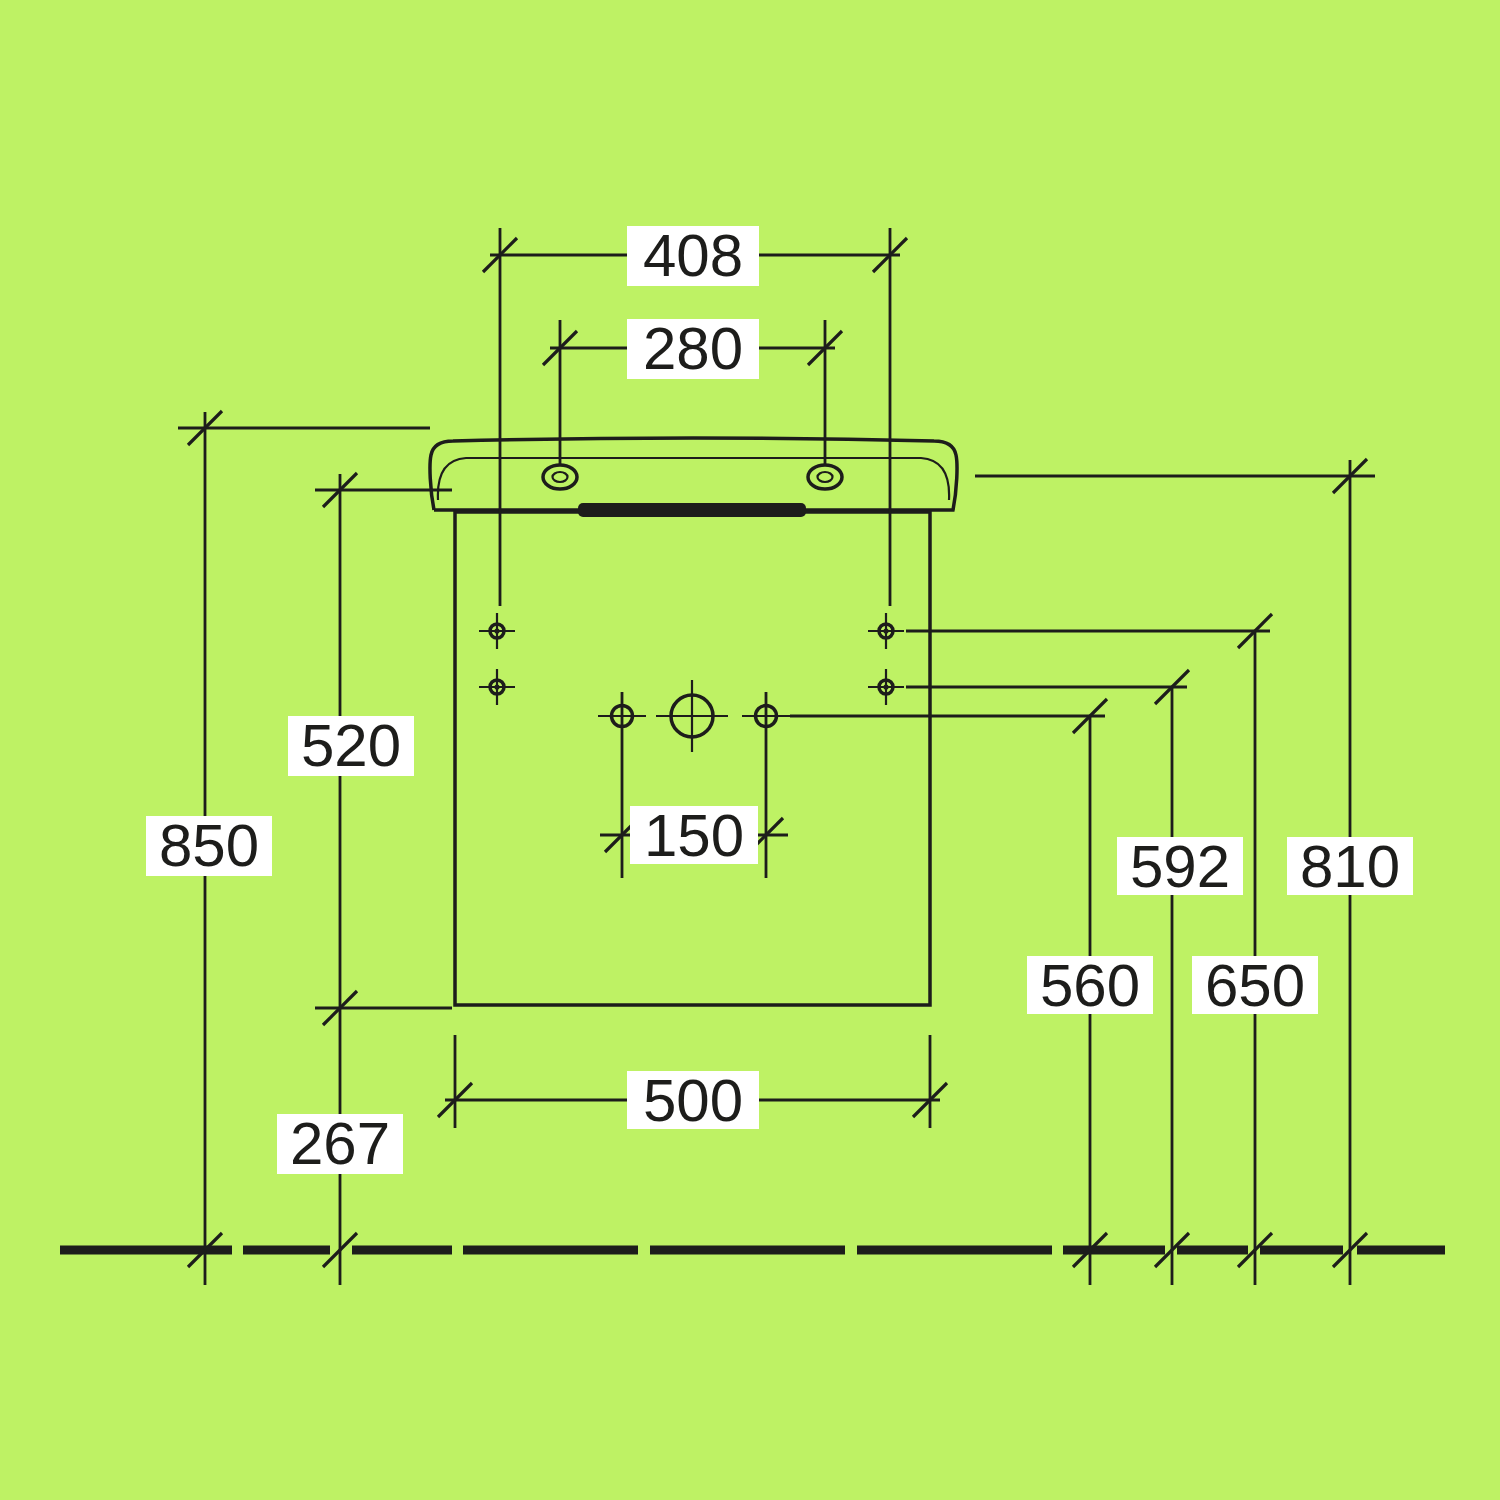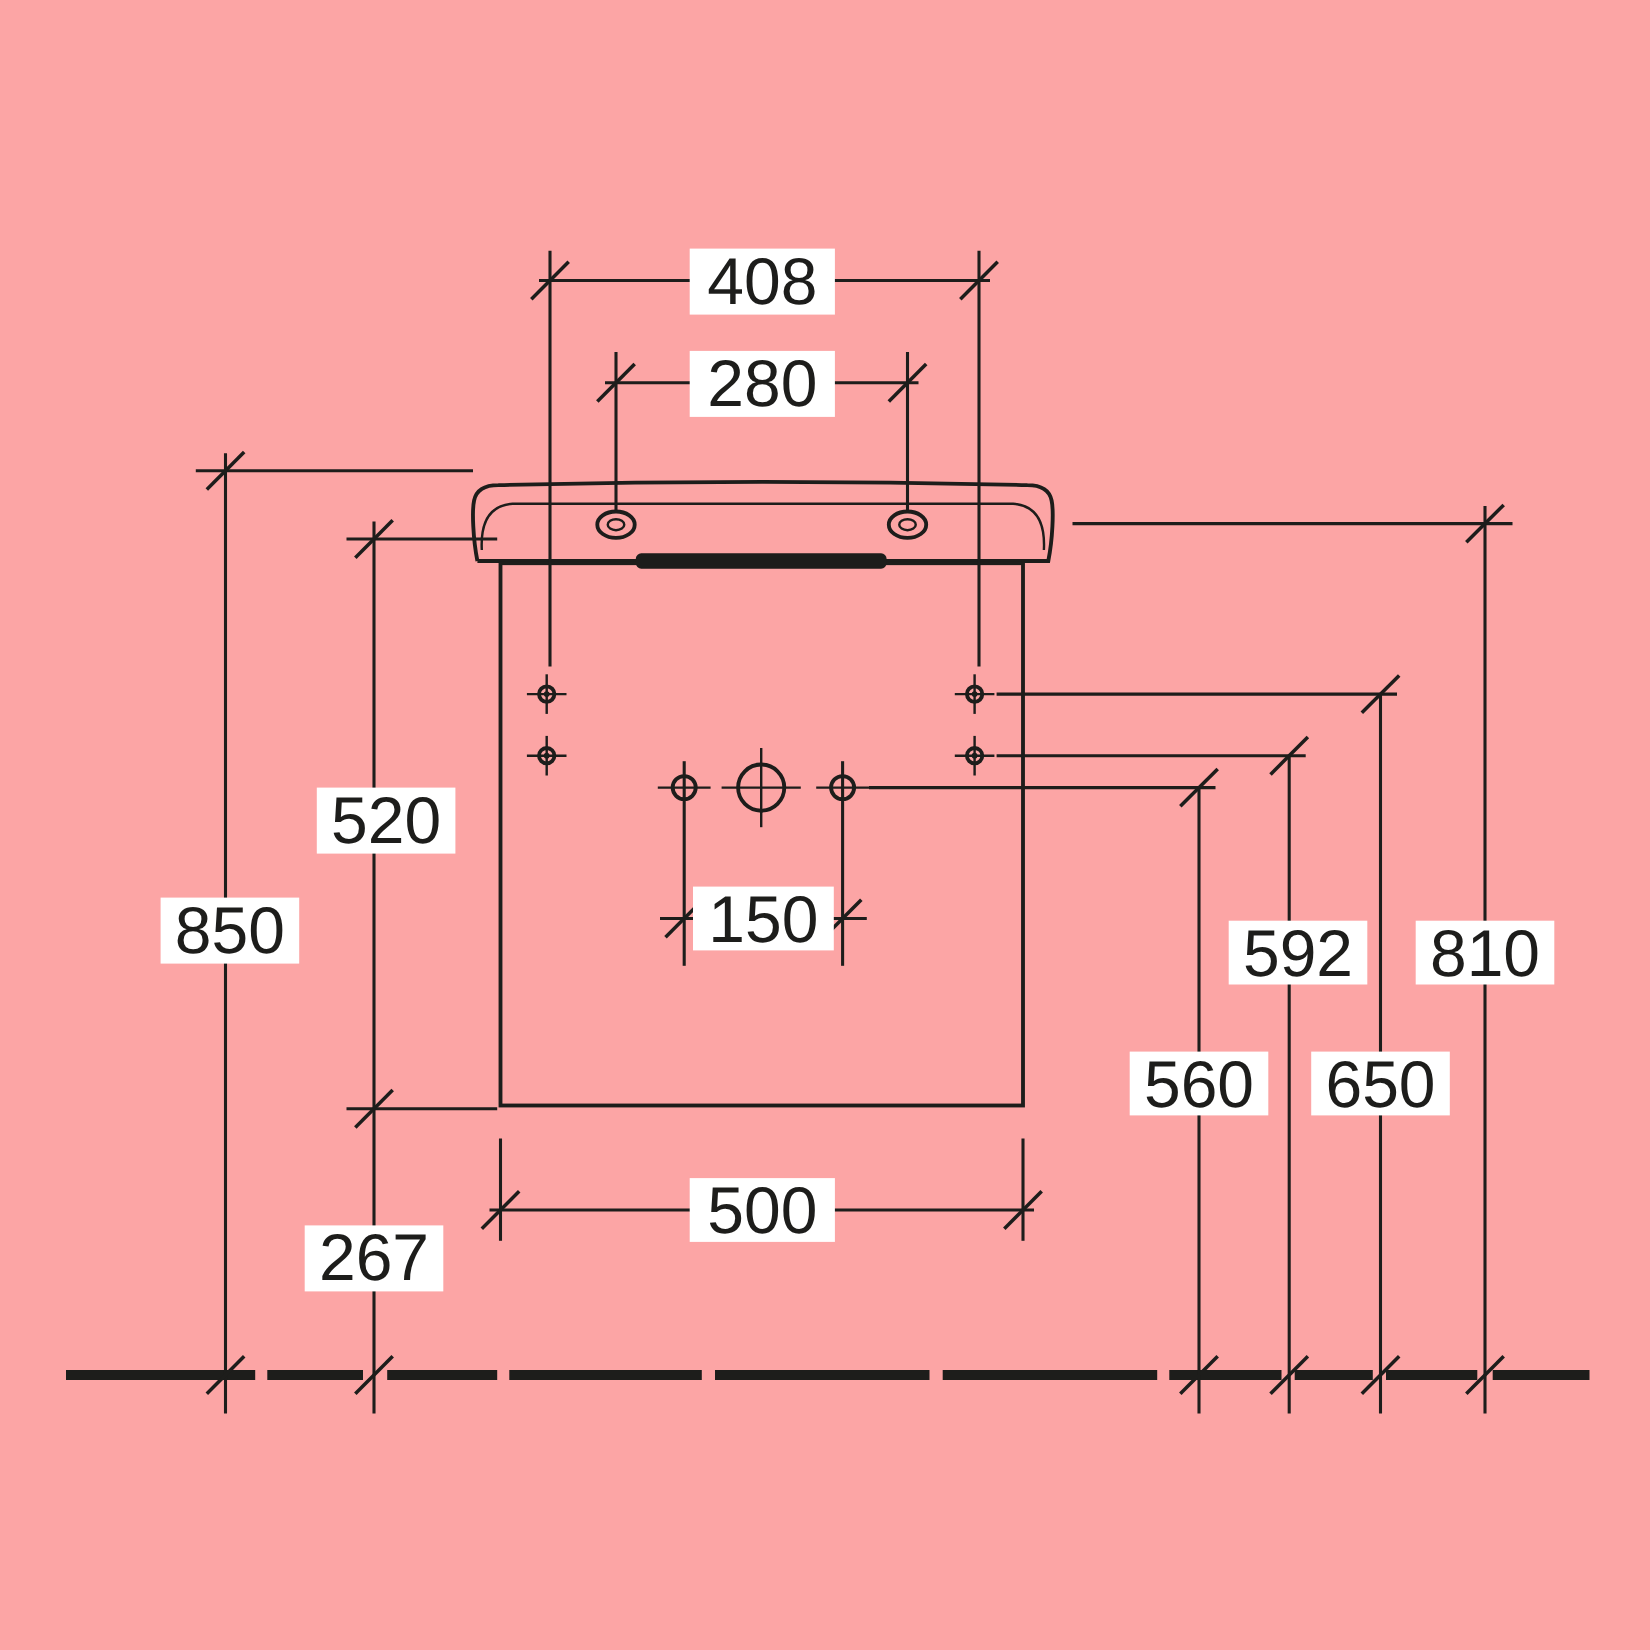--- a/index.html
+++ b/index.html
@@ -3,21 +3,21 @@
 <meta charset="utf-8">
 <style>
   html, body {
     margin: 0;
     padding: 0;
     background: #ffffff;
   }
   .canvas {
     width: 1500px;
     height: 1500px;
-    background: #fca5a5;
+    background: #bef264;
     position: relative;
   }
   svg { display: block; }
   text {
     font-family: "Liberation Sans", "DejaVu Sans", sans-serif;
     font-size: 60px;
     fill: #1d1d1b;
   }
   .ln   { stroke: #1d1d1b; fill: none; }
   .out  { stroke-width: 3.5; }   

